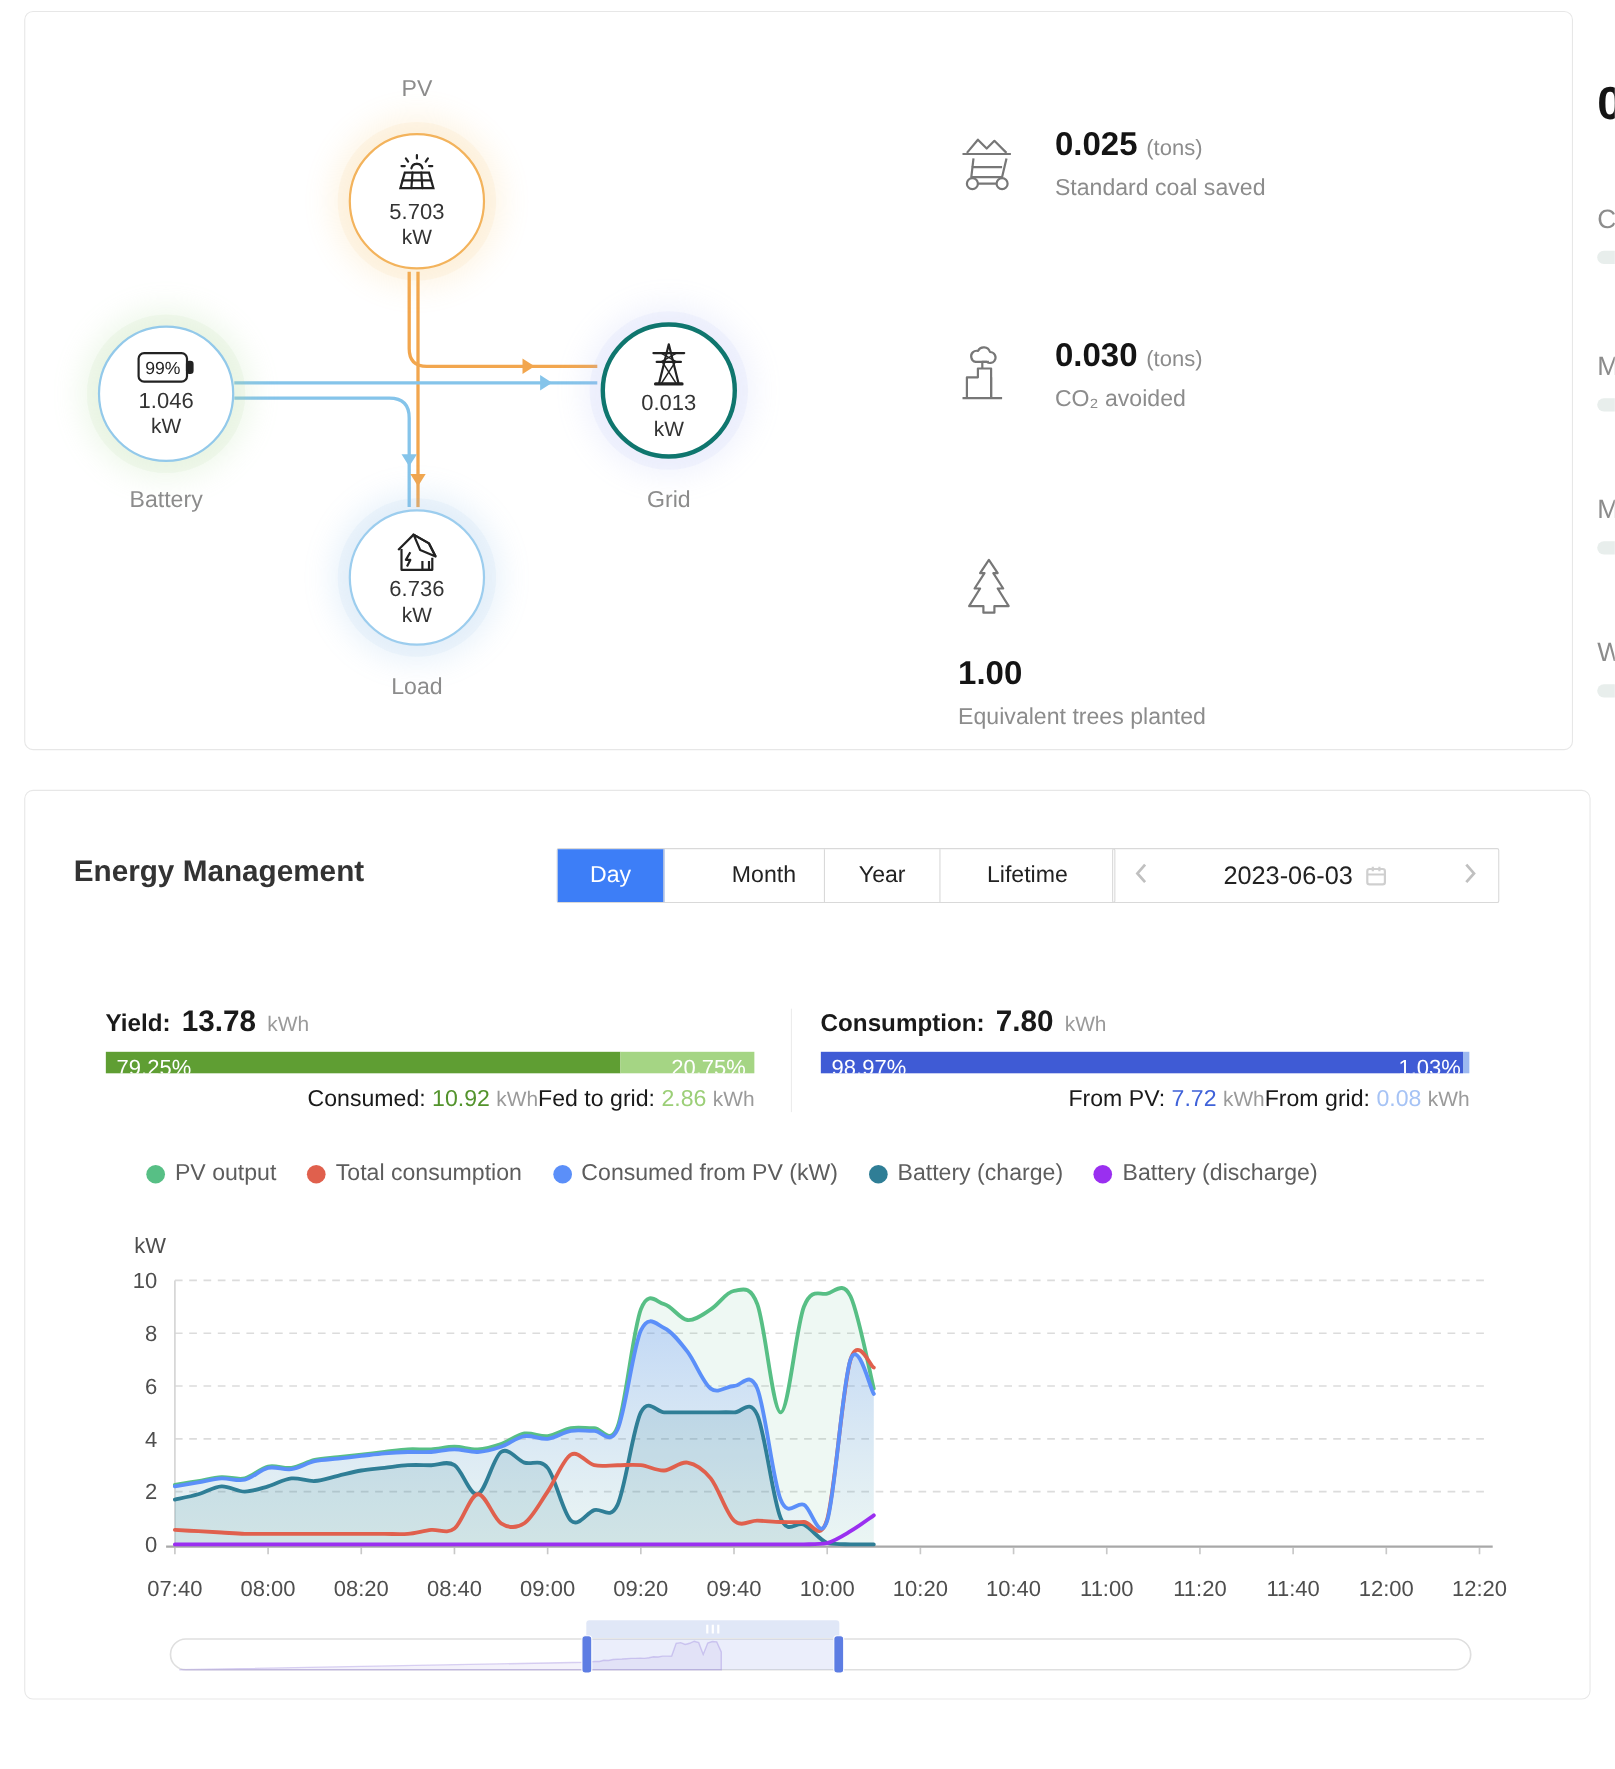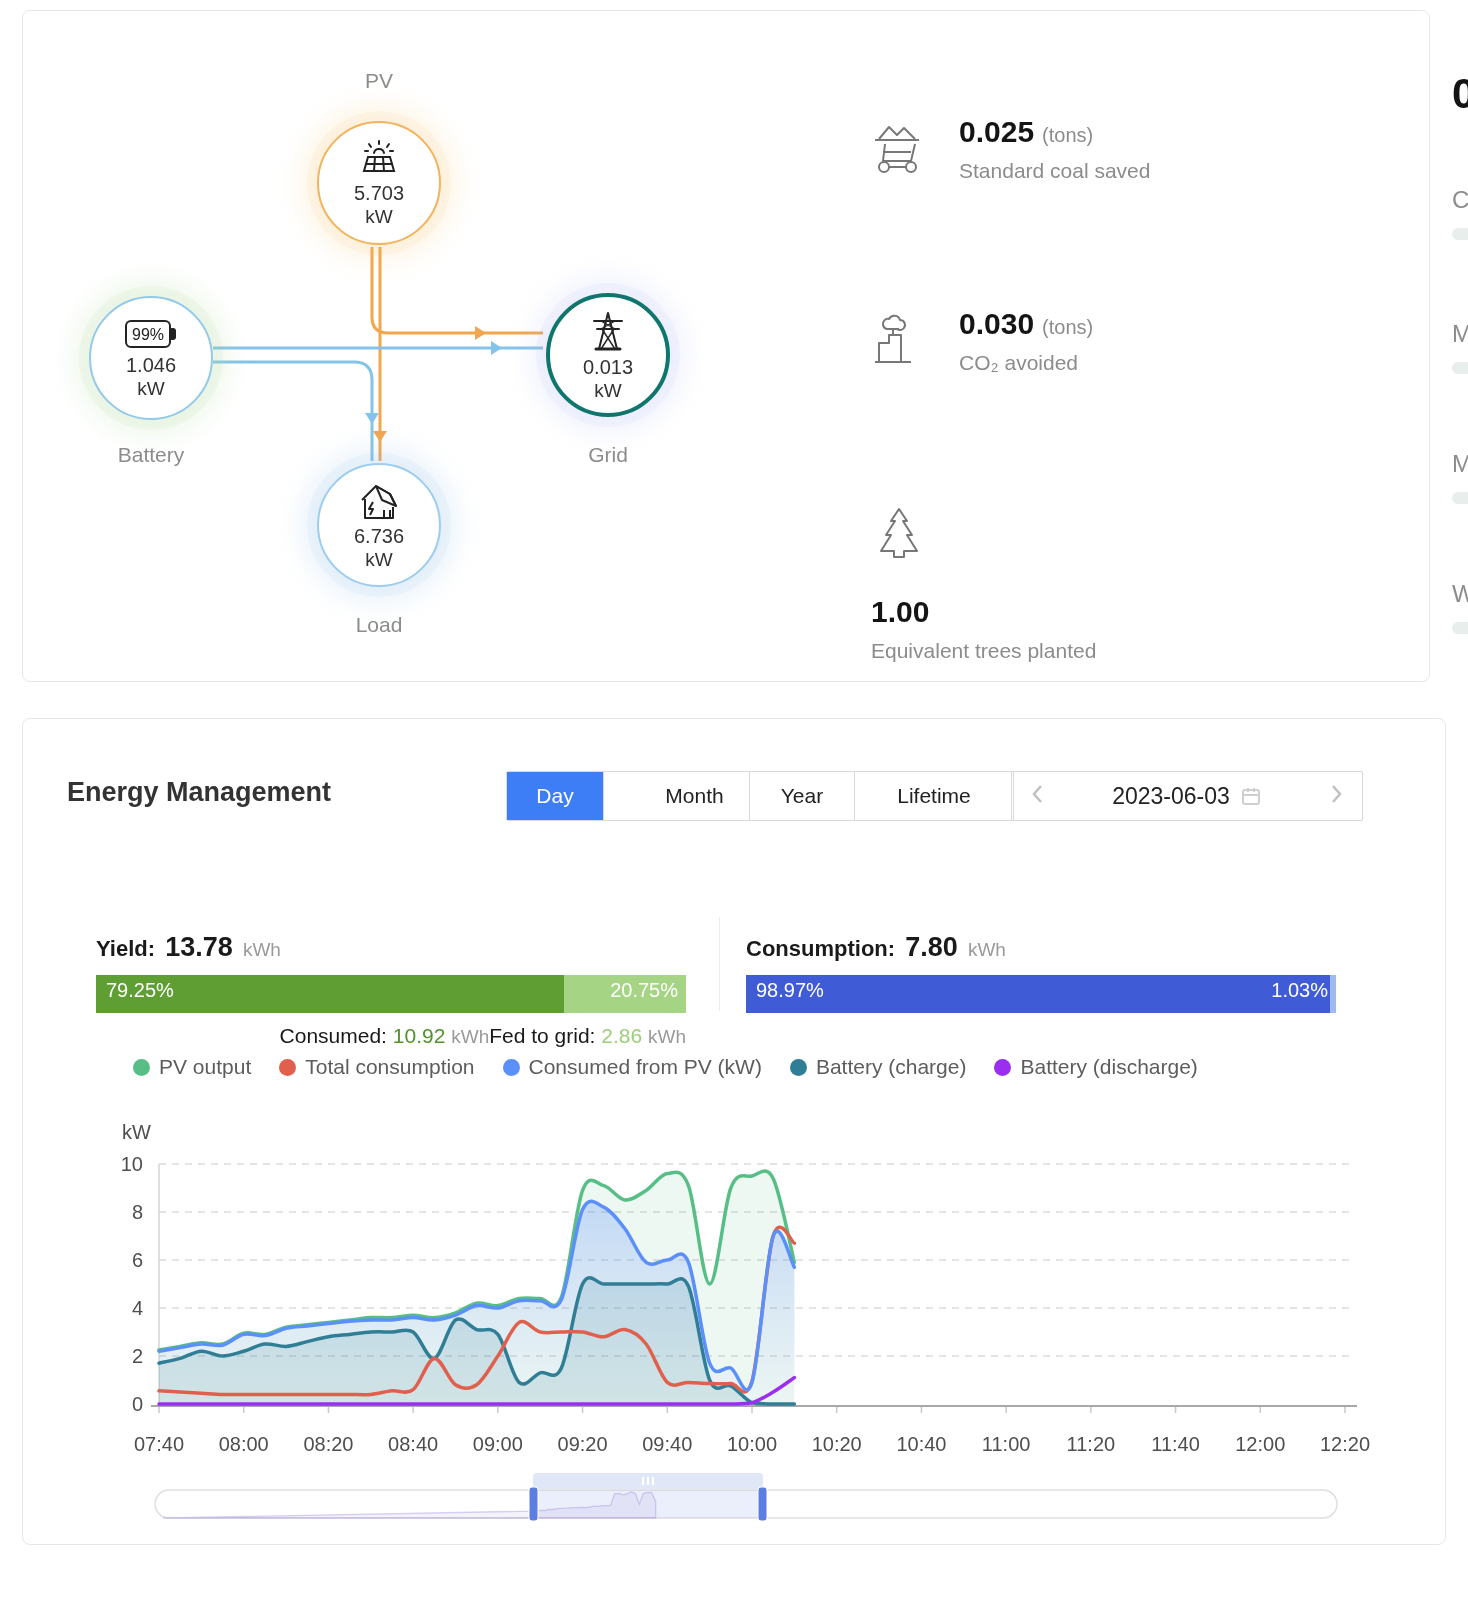--- a/index.html
+++ b/index.html
@@ -44,24 +44,24 @@
   .tab:last-child { border-right:none; }
   .tab.active { color:#fff; }
   #datenav { position:absolute; left:988px; top:52px; width:352px; height:50px; border:1px solid #d9d9d9;
     border-radius:2px; display:flex; align-items:center; justify-content:space-between; padding:0 18px; }
   #date-value { font-size:23px; color:#222; display:flex; align-items:center; gap:10px; }
 
   
   .stat-group { position:absolute; width:590px; }
   #yield-group { left:73px; top:194px; }
   #cons-group { left:723px; top:194px; }
-  .stat-head { font-size:22px; color:#1a1a1a; font-weight:600;margin-top:19px; }
+  .stat-head { font-size:22px; color:#1a1a1a; font-weight:600; }
   .stat-head .big { font-size:27px; font-weight:bold; margin:0 4px; }
   .stat-head .kwh { font-size:19px; color:#9a9a9a; font-weight:normal; }
-  .pbar { position:relative; display:flex; height:38px; margin-top:12px; overflow:hidden; }
+  .pbar { position:relative; display:flex; height:20px; margin-top:12px; overflow:hidden; }
   .seg { height:100%; }
   .pct { position:absolute; top:0; line-height:30px; color:#fff; font-size:20px; }
   .pct.l { left:10px; } .pct.r { right:8px; }
   .subrow { display:flex; justify-content:flex-end; margin-top:11px; font-size:21px; color:#1a1a1a; }
   .subrow .kwh { font-size:19px; color:#9a9a9a; }
   #stat-divider { position:absolute; left:696px; top:198px; width:1px; height:94px; background:#ececec; }
 
   
   #legend { position:absolute; left:110px; top:336px; display:flex; gap:28px; align-items:center; }
   .legend-item { display:flex; align-items:center; gap:9px; font-size:21px; color:#5d5d5d; cursor:pointer; }
@@ -272,20 +272,32 @@
     <div class="stat-head">
       <span>Consumption:</span>
       <span class="big">7.80</span>
       <span class="kwh">kWh</span>
     </div>
     <div class="pbar">
       <div class="seg" style="width: 98.97%; background: rgb(63, 91, 213);"></div>
       <div class="seg" style="width: 1.03%; background: rgb(157, 185, 240);"></div>
       <span class="pct l">98.97%</span>
       <span class="pct r">1.03%</span>
+    </div>
+    <div class="subrow">
+      <span>
+        <span>From PV:</span>
+        <span style="color: rgb(63, 98, 217);">7.72</span>
+        <span class="kwh">kWh</span>
+      </span>
+      <span>
+        <span>From grid:</span>
+        <span style="color: rgb(166, 195, 245);">0.08</span>
+        <span class="kwh">kWh</span>
+      </span>
     </div>
   </div>
 
   <div id="legend">
     <span class="legend-item">
         <span class="legend-dot" style="background: rgb(87, 191, 133);"></span>
         <span>PV output</span>
       </span>
     <span class="legend-item">
         <span class="legend-dot" style="background: rgb(224, 96, 77);"></span>

